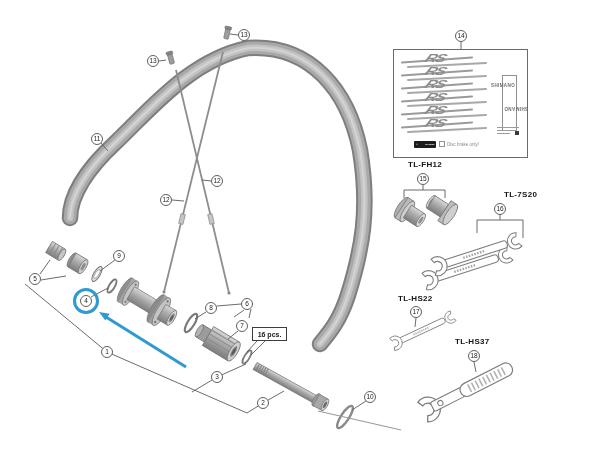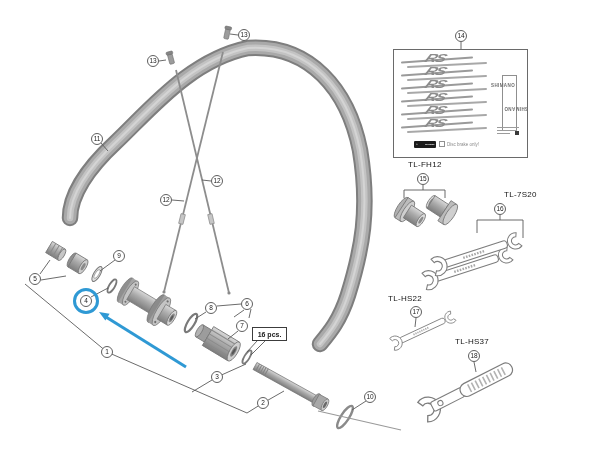--- a/index.html
+++ b/index.html
@@ -8,21 +8,21 @@
   #art{position:absolute;left:0;top:0;}
 
   
   .co{position:absolute;width:10px;height:10px;border:1px solid #5f5f5f;border-radius:50%;
       background:#fff;display:flex;align-items:center;justify-content:center;
       font-size:6.5px;color:#222;line-height:1;z-index:3;}
   .hl-ring{position:absolute;width:20px;height:20px;border:3px solid #2f99d4;border-radius:50%;
       z-index:4;background:transparent;}
 
   
-  .tool-label{position:absolute;font-size:8px;font-weight:normal;color:#141414;
+  .tool-label{position:absolute;font-size:8px;font-weight:bold;color:#141414;
       letter-spacing:.3px;z-index:3;white-space:nowrap;}
   .qty-box{position:absolute;left:252px;top:327px;width:33px;height:12px;border:1.2px solid #3c3c3c;
       background:#fff;display:flex;align-items:center;justify-content:center;
       font-size:7px;font-weight:bold;color:#1a1a1a;z-index:3;white-space:nowrap;}
 
   
   .decal-box{position:absolute;left:393px;top:49px;width:133px;height:107px;
       border:1.5px solid #6a6a6a;background:#fff;z-index:2;}
   .rs-row{position:absolute;left:5px;width:96px;height:13px;}
   .rs-row .sw1{position:absolute;left:2px;top:4px;width:72px;height:2.4px;background:#9a9a9a;
@@ -262,21 +262,21 @@
   <div class="co" style="left:147px;top:55px">13</div>
   <div class="co" style="left:455px;top:30px">14</div>
   <div class="co" style="left:417px;top:173px">15</div>
   <div class="co" style="left:494px;top:203px">16</div>
   <div class="co" style="left:410px;top:306px">17</div>
   <div class="co" style="left:468px;top:350px">18</div>
 
   <div class="qty-box">16 pcs.</div>
   <div class="tool-label" style="left:408px;top:160px">TL-FH12</div>
   <div class="tool-label" style="left:504px;top:190px">TL-7S20</div>
-  <div class="tool-label" style="left:388px;top:294px">TL-HS22</div>
+  <div class="tool-label" style="left:398px;top:294px">TL-HS22</div>
   <div class="tool-label" style="left:455px;top:337px">TL-HS37</div>
 
   <div class="decal-box">
     <div class="rs-row" style="top:5px">
         <i class="sw1"></i>
         <i class="sw2"></i>
         <span class="rs-txt">RS</span>
       </div>
     <div class="rs-row" style="top:18px">
         <i class="sw1"></i>

